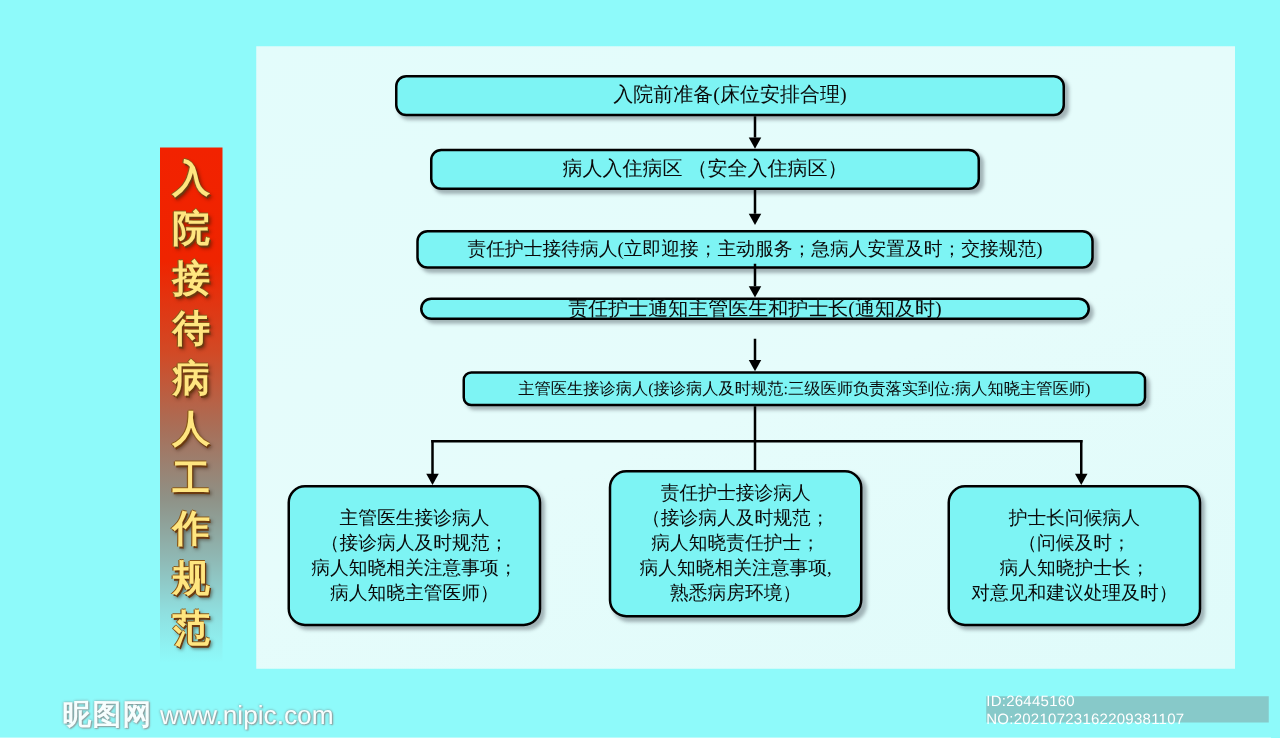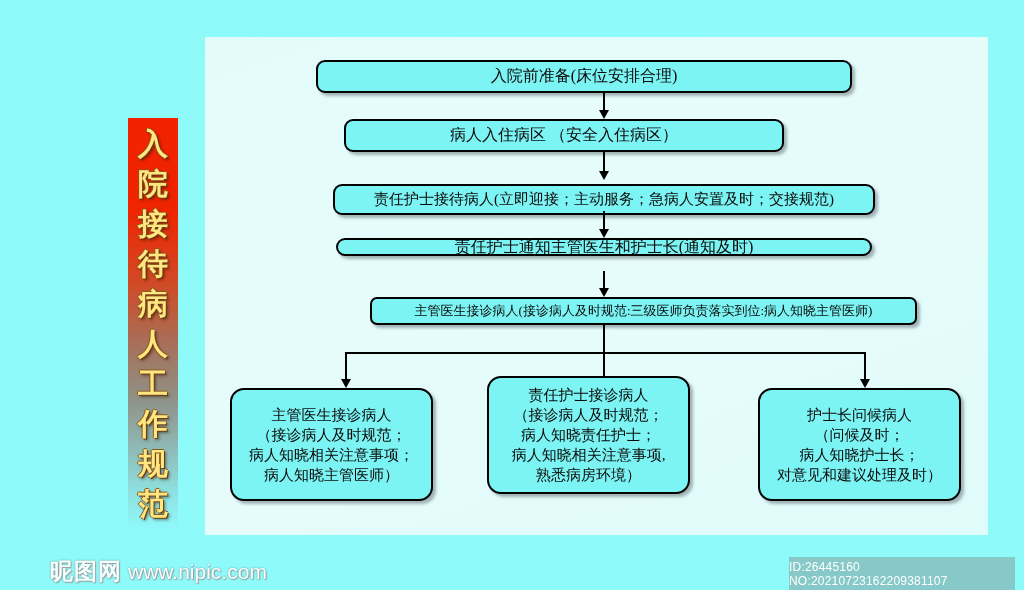--- a/index.html
+++ b/index.html
@@ -136,21 +136,21 @@
   #watermark .wm-url {
     font-size: 21px;
     font-family: "Liberation Sans", "DejaVu Sans", sans-serif;
     opacity: 0.95;
   }
   #idbar {
     position: absolute;
     left: 789px;
     top: 557px;
     width: 226px;
-    height: 33px;
+    height: 21px;
     background: rgba(130,160,160,0.55);
     color: #ffffff;
     font-size: 12px;
     font-family: "Liberation Sans", "DejaVu Sans", sans-serif;
     display: flex;
     align-items: center;
     justify-content: center;
     letter-spacing: 0.2px;
   }
 </style>

